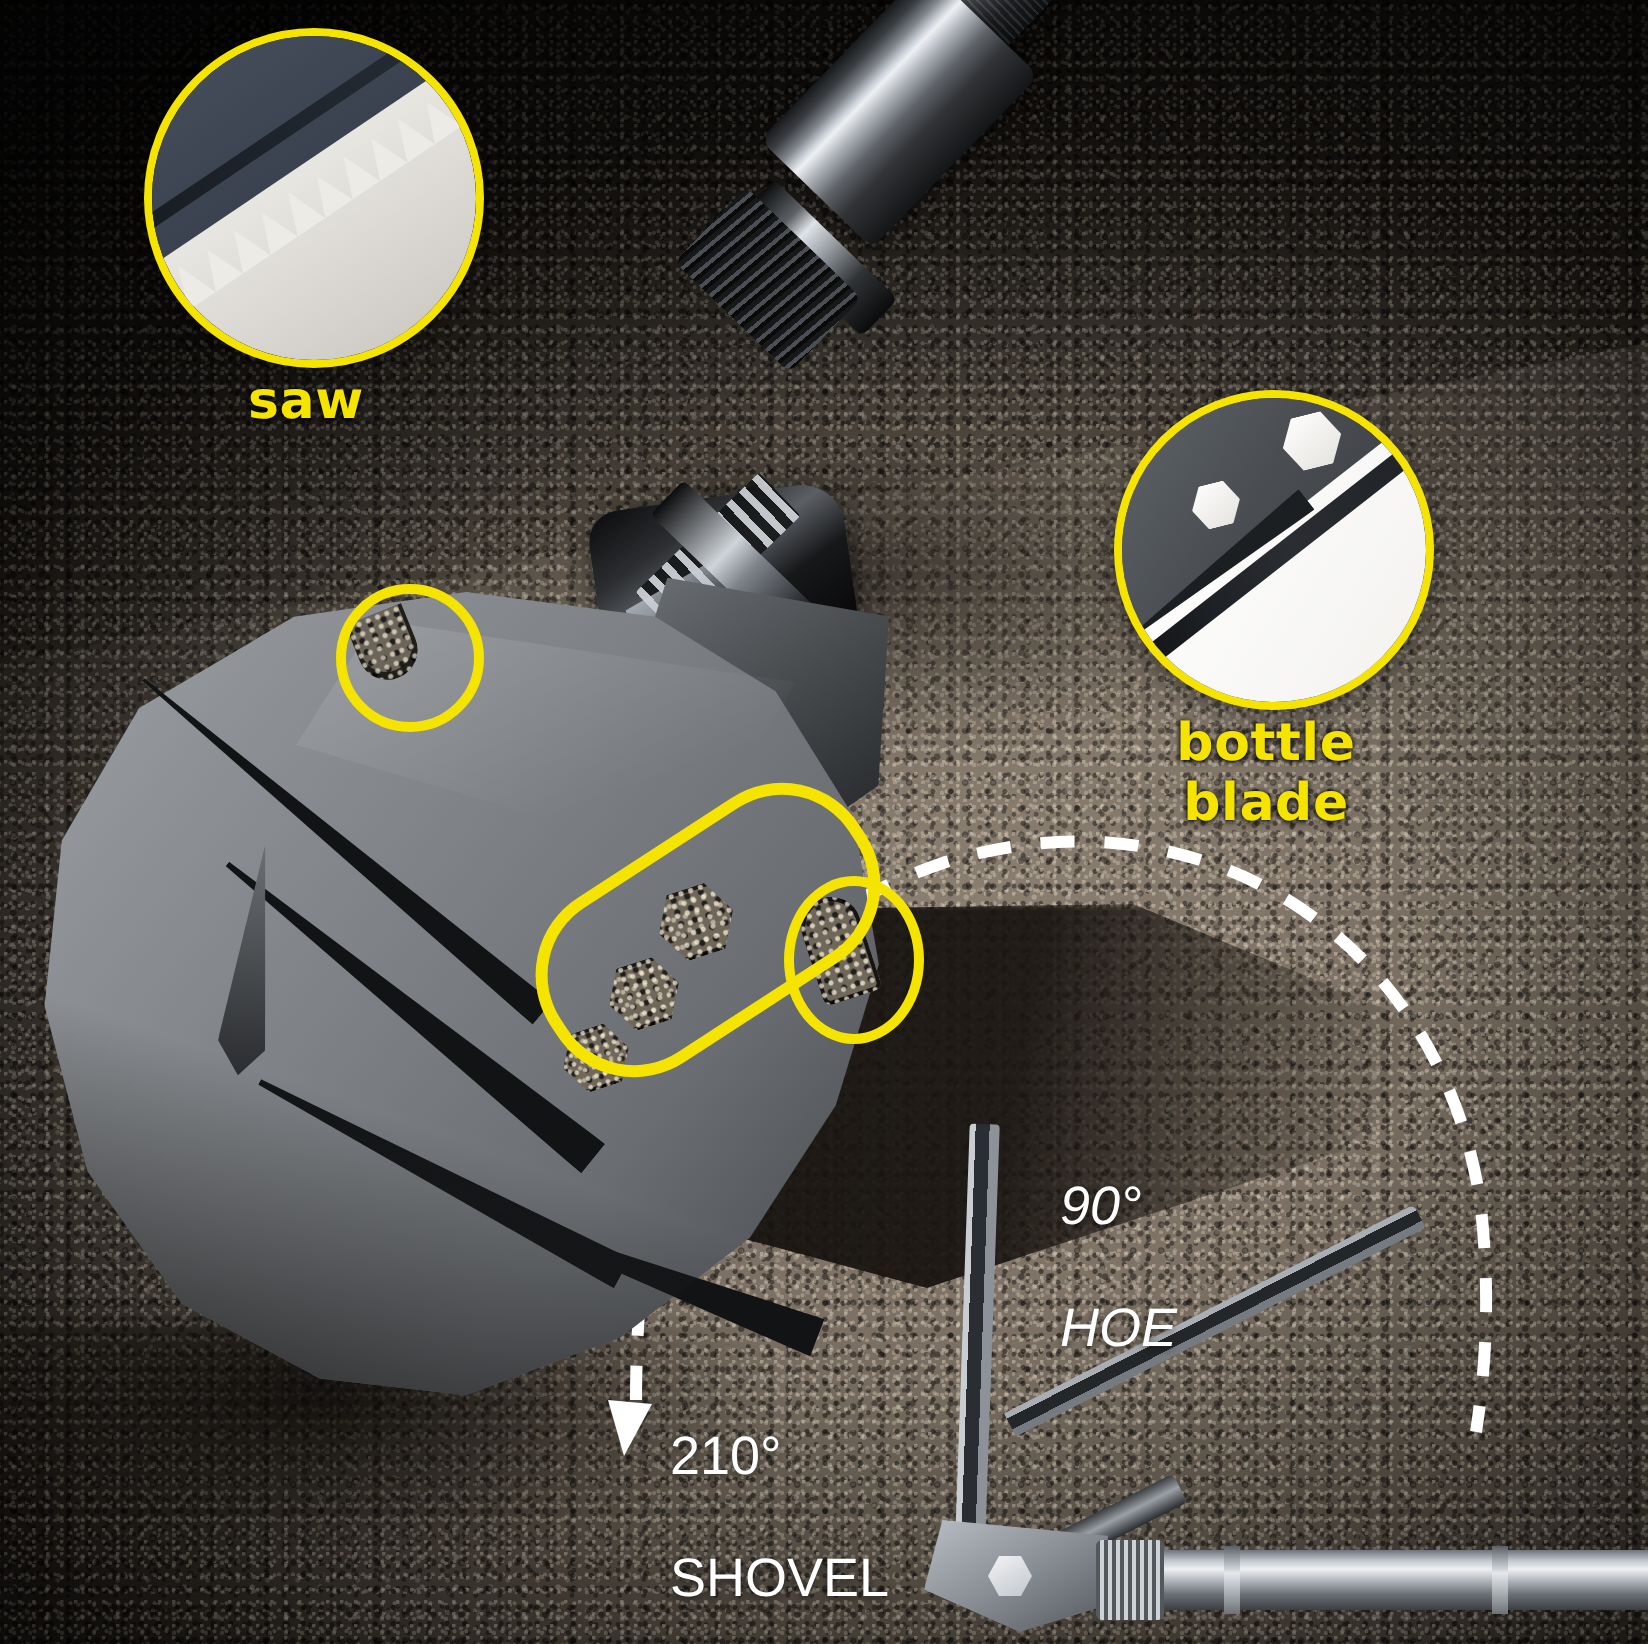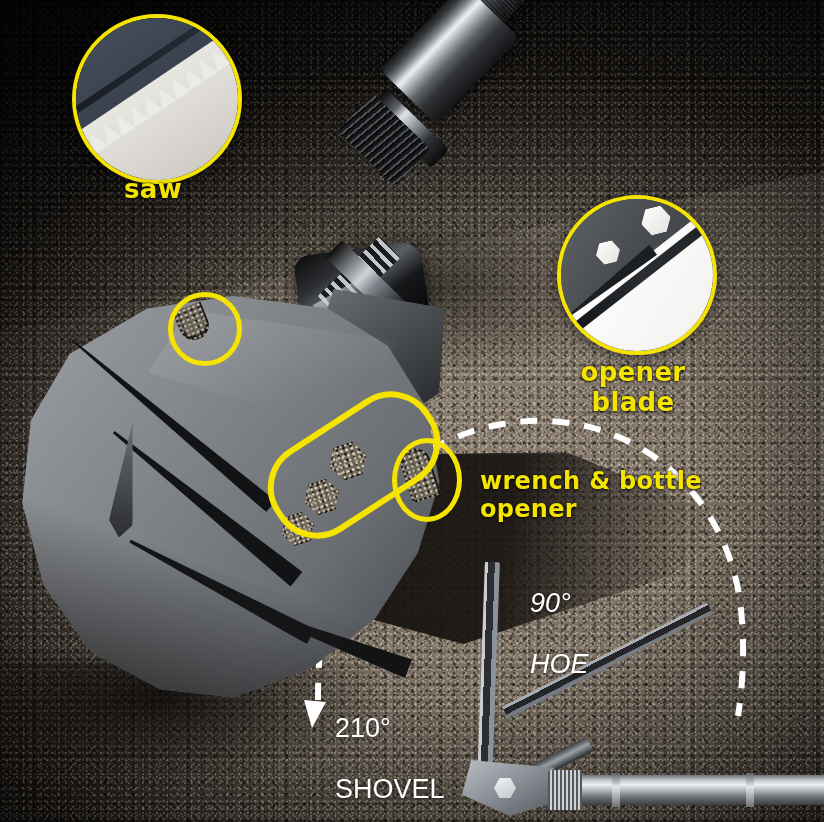--- a/index.html
+++ b/index.html
@@ -507,37 +507,36 @@
     </div>
   <div class="ropenotch">
       <div class="hex-grit"></div>
     </div>
 
   <div class="ring ring-rope"></div>
   <div class="ring ring-hex"></div>
   <div class="ring ring-notch"></div>
 
 
-  <div class="callout-label" style="left:480px;top:467px;width:300px;font-size:24px;text-align:left;">wrench &amp; bottle opener</div>
 
   <div class="callout" style="left:72px;top:14px;width:162px;">
     <div class="bubble saw-bubble">
       <div class="saw-dark"></div>
       <div class="saw-light"></div>
       <div class="saw-teeth2"></div>
       <div class="saw-seam"></div>
     </div>
-    <div class="callout-label" style="top:160px;font-size:26px;">saw</div>
+    <div class="callout-label" style="top:172px;font-size:26px;">saw</div>
   </div>
 
   <div class="callout" style="left:557px;top:195px;width:152px;">
     <div class="bubble sb-bubble">
       <div class="sb-dark"></div>
       <div class="sb-light"></div>
       <div class="sb-edge"></div>
       <div class="sb-groove"></div>
       <div class="sb-hex sb-hex1"></div>
       <div class="sb-hex sb-hex2"></div>
     </div>
-    <div class="callout-label" style="top:162px;font-size:26px;">opener blade</div>
+    <div class="callout-label" style="top:162px;font-size:26px;">bottle blade</div>
   </div>
 
 </div>
 
 </body></html>

